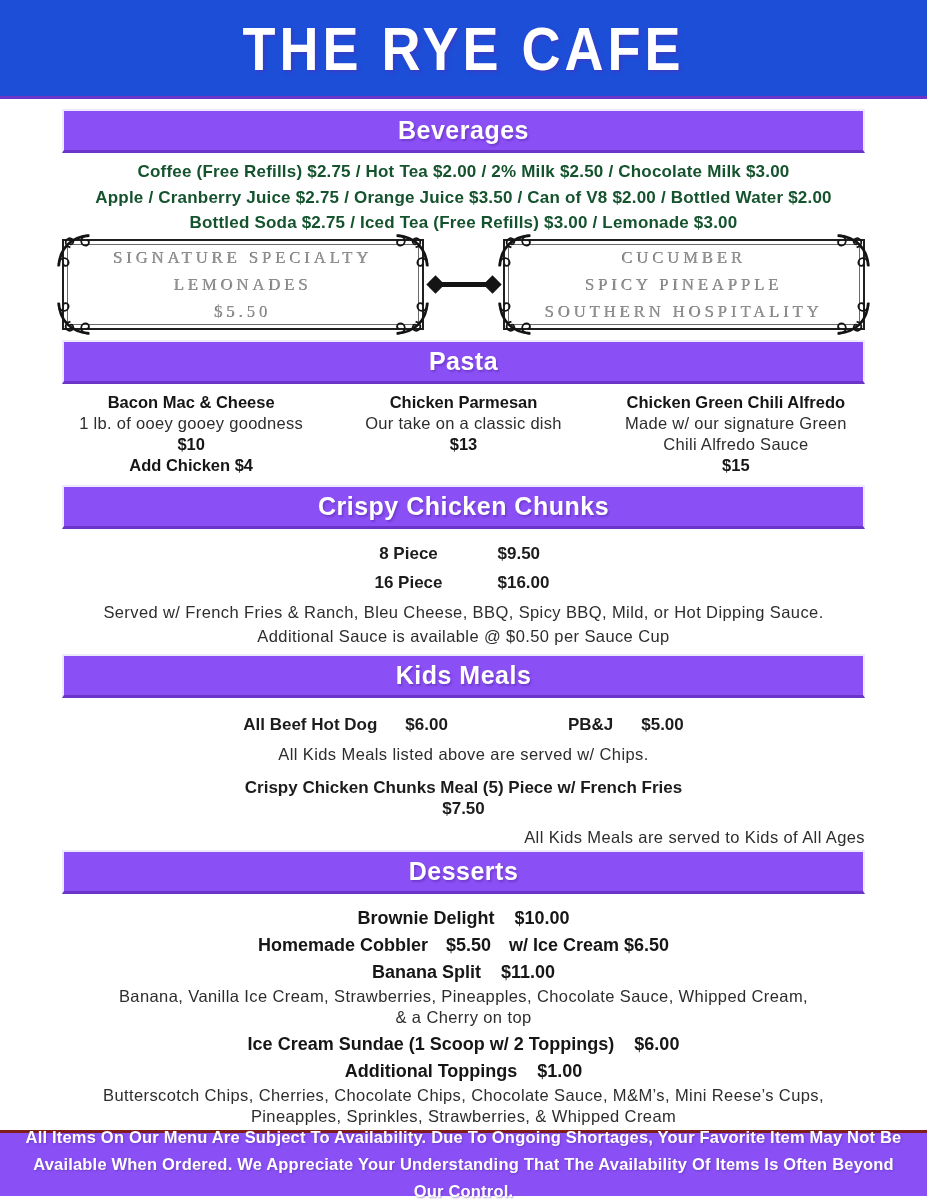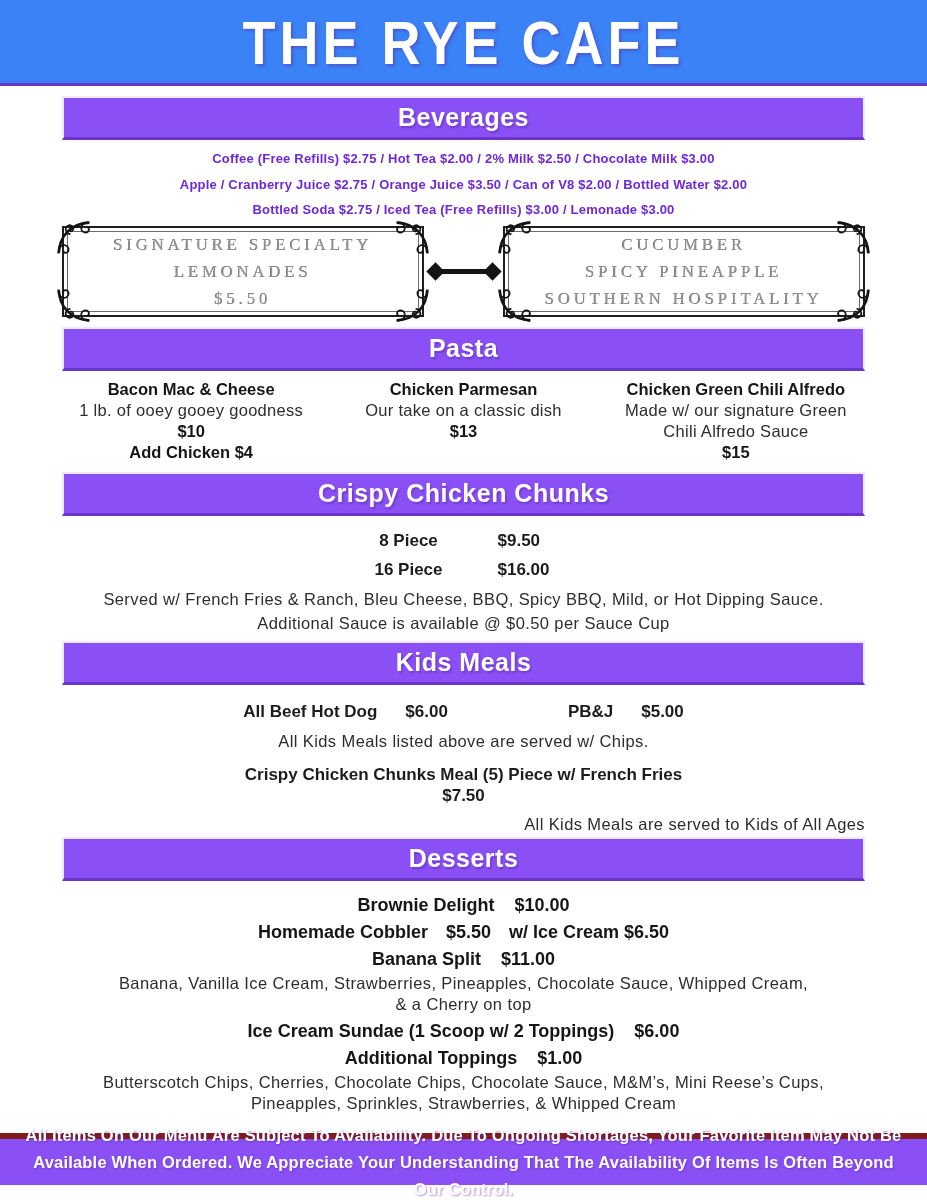--- a/index.html
+++ b/index.html
@@ -3,42 +3,42 @@
 <meta charset="utf-8">
 <style>
   * { margin:0; padding:0; box-sizing:border-box; }
   html,body { background:#ffffff; }
   body {
     width:927px; height:1200px; position:relative; overflow:hidden;
     font-family:"Liberation Sans","DejaVu Sans",sans-serif; color:#1c1c1c;
   }
   
   .top-banner{
-    width:927px; height:86px; background:#3b82f6;
+    width:927px; height:99px; background:#1d4ed8;
     border-bottom:3px solid #6c35c9;
     display:flex; align-items:center; justify-content:center;
   }
   .top-title{
     color:#fff; font-size:54px; font-weight:800; letter-spacing:4px;
     transform:scaleY(1.14); text-shadow:2px 2px 3px rgba(90,40,170,.45);
     white-space:nowrap;
   }
   
   .content{ width:803px; margin:0 auto; }
   .section-banner{
     margin:0 auto; width:803px; height:44px; background:#8a50f5;
     border:2px solid #efe9fc; border-bottom:3px solid #6c35c9;
     display:flex; align-items:center; justify-content:center;
   }
   .section-title{
     color:#fff; font-size:25px; font-weight:700; letter-spacing:.5px;
     text-shadow:1.5px 1.5px 2px rgba(90,40,170,.5);
   }
   .center{ text-align:center; }
-  .bold-line{ font-weight:700; font-size:13px; line-height:25.5px; color:#6d28d9; letter-spacing:.2px; }
+  .bold-line{ font-weight:700; font-size:17px; line-height:25.5px; color:#14532d; letter-spacing:.2px; }
   .plain{ font-weight:400; color:#2d2d2d; letter-spacing:.4px; }
   
   .bev-lines{ margin-top:6px; }
   
   .frames-row{ margin-top:2px; display:flex; align-items:center; justify-content:space-between; height:93px; }
   .frame{
     position:relative; width:362px; height:91px;
     border:2px solid #1f1f1f;
     display:flex; flex-direction:column; align-items:center; justify-content:center;
     background:#fff;
@@ -82,22 +82,22 @@
   .kids-meal-name{ margin-top:11px; font-weight:700; font-size:17px; line-height:21px; }
   .kids-meal-price{ font-weight:700; font-size:17px; line-height:21px; }
   .kids-note2{ margin-top:6px; font-size:16.5px; line-height:24px;text-align:right; }
   
   .dessert-lines{ margin-top:11px; }
   .d-line{ display:flex; justify-content:center; column-gap:20px; font-weight:700; font-size:18px; line-height:27px; color:#161616; }
   .d-desc{ font-size:16.5px; line-height:21px; }
   .d-gap{ margin-top:3px; }
   
   .footer-banner{
-    position:absolute; left:0; bottom:15px; width:927px; height:52px;
-    background:#8a50f5; border-top:6px solid #7f1d1d;
+    position:absolute; left:0; bottom:4px; width:927px; height:66px;
+    background:#8a50f5; border-top:3px solid #7f1d1d;
     display:flex; align-items:center; justify-content:center;
   }
   .footer-note{
     max-width:878px; text-align:center; color:#fff; font-weight:700;
     font-size:16.5px; line-height:27px; letter-spacing:.2px;
     text-shadow:1px 1px 2px rgba(90,40,170,.5);
   }
 </style>
 </head>
 <body>

